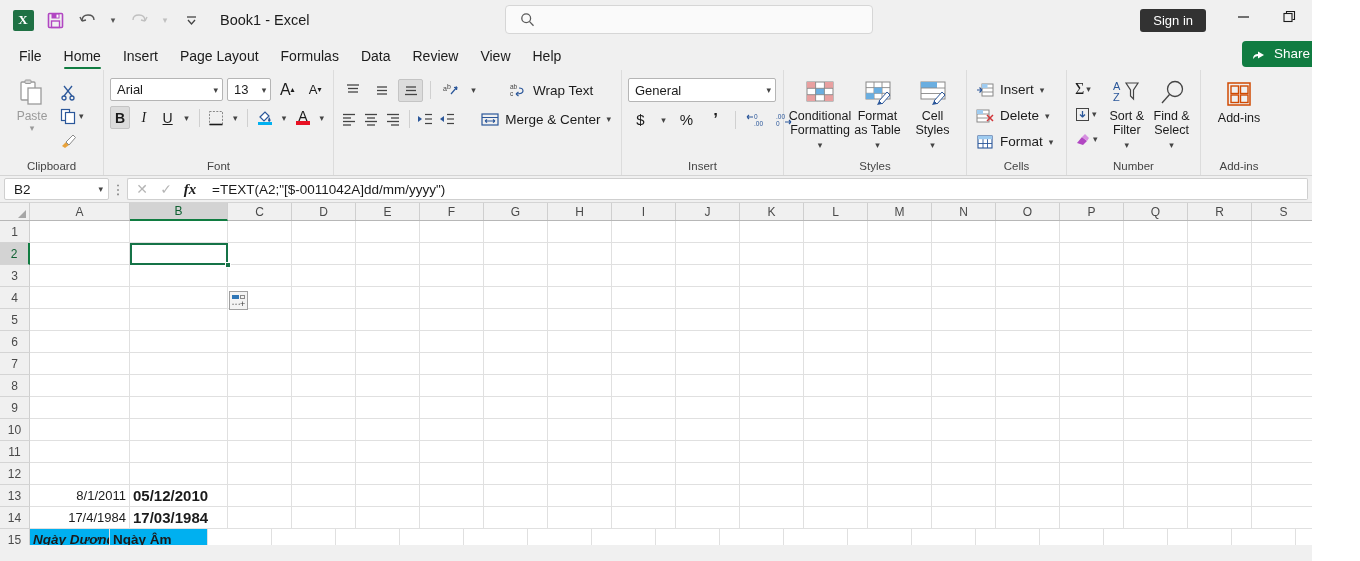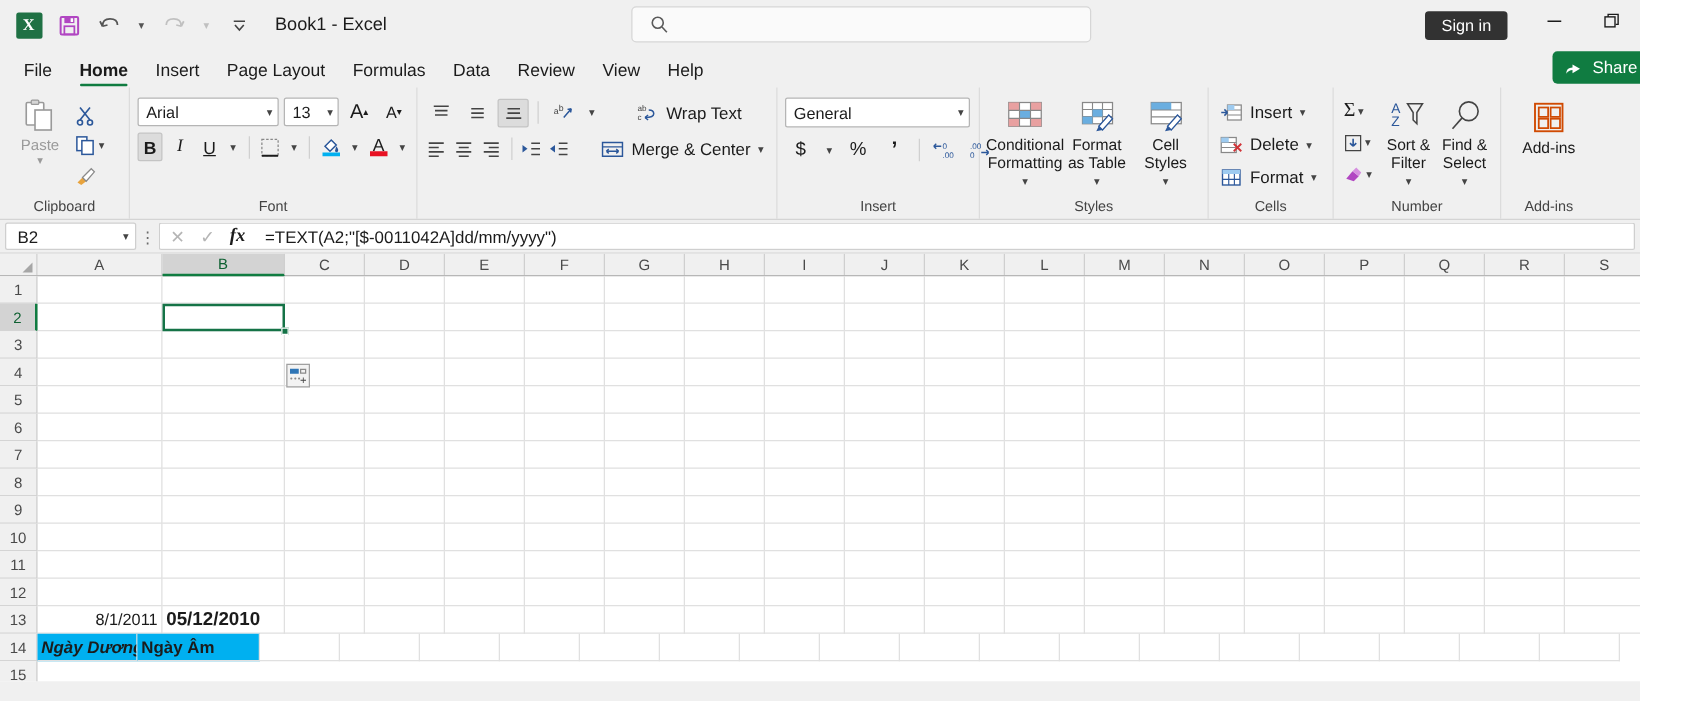--- a/index.html
+++ b/index.html
@@ -60,21 +60,21 @@
 
   
   .tabsrow {
     height: 30px; display: flex; align-items: flex-end;
     padding-left: 8px; position: relative; background: #f0f0f0;
   }
   .tab {
     font-size: 14px; color: #1b1b1b; padding: 4px 11px 6px 11px;
     position: relative; white-space: nowrap;
   }
-  .tab.active { font-weight: bold; text-align: right; }
+  .tab.active { font-weight: normal; text-align: right; }
   .tab.active::after {
     content: ""; position: absolute; left: 11px; right: 11px; bottom: 1px;
     height: 2.5px; background: #107c41; border-radius: 2px;
   }
   .share-btn {
     position: absolute; right: -12px; top: 1px;
     background: #107c41; color: #fff; font-size: 13.5px;
     padding: 5px 14px 6px 10px; border-radius: 4px;
     display: flex; align-items: center; gap: 7px; white-space: nowrap;
   }
@@ -1090,20 +1090,41 @@
             <div class="cell" style="width: 64px;"></div>
             <div class="cell" style="width: 64px;"></div>
             <div class="cell" style="width: 64px;"></div>
             <div class="cell" style="width: 64px;"></div>
             <div class="cell" style="width: 64px;"></div>
             <div class="cell" style="width: 64px;"></div>
             <div class="cell" style="width: 64px;"></div>
             <div class="cell" style="width: 64px;"></div>
           </div>
           <div class="grow">
+            <div class="cell right" style="width: 100px;">17/4/1984</div>
+            <div class="cell bold" style="width: 98px;">17/03/1984</div>
+            <div class="cell" style="width: 64px;"></div>
+            <div class="cell" style="width: 64px;"></div>
+            <div class="cell" style="width: 64px;"></div>
+            <div class="cell" style="width: 64px;"></div>
+            <div class="cell" style="width: 64px;"></div>
+            <div class="cell" style="width: 64px;"></div>
+            <div class="cell" style="width: 64px;"></div>
+            <div class="cell" style="width: 64px;"></div>
+            <div class="cell" style="width: 64px;"></div>
+            <div class="cell" style="width: 64px;"></div>
+            <div class="cell" style="width: 64px;"></div>
+            <div class="cell" style="width: 64px;"></div>
+            <div class="cell" style="width: 64px;"></div>
+            <div class="cell" style="width: 64px;"></div>
+            <div class="cell" style="width: 64px;"></div>
+            <div class="cell" style="width: 64px;"></div>
+            <div class="cell" style="width: 64px;"></div>
+          </div>
+          <div class="grow">
             <div class="cell hdr" style="width: 80px; font-style: italic;">Ngày Dương</div>
             <div class="cell hdr" style="width: 98px;">Ngày Âm</div>
             <div class="cell" style="width: 64px;"></div>
             <div class="cell" style="width: 64px;"></div>
             <div class="cell" style="width: 64px;"></div>
             <div class="cell" style="width: 64px;"></div>
             <div class="cell" style="width: 64px;"></div>
             <div class="cell" style="width: 64px;"></div>
             <div class="cell" style="width: 64px;"></div>
             <div class="cell" style="width: 64px;"></div>

